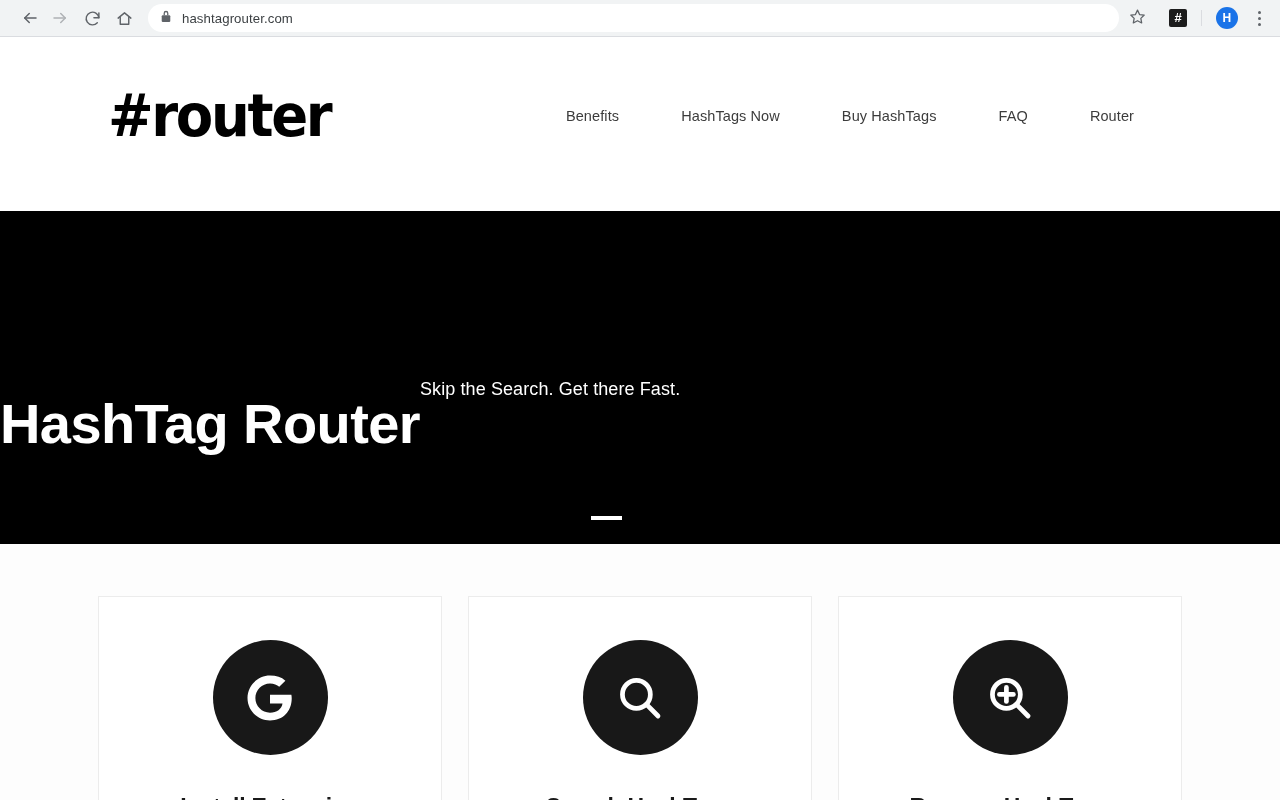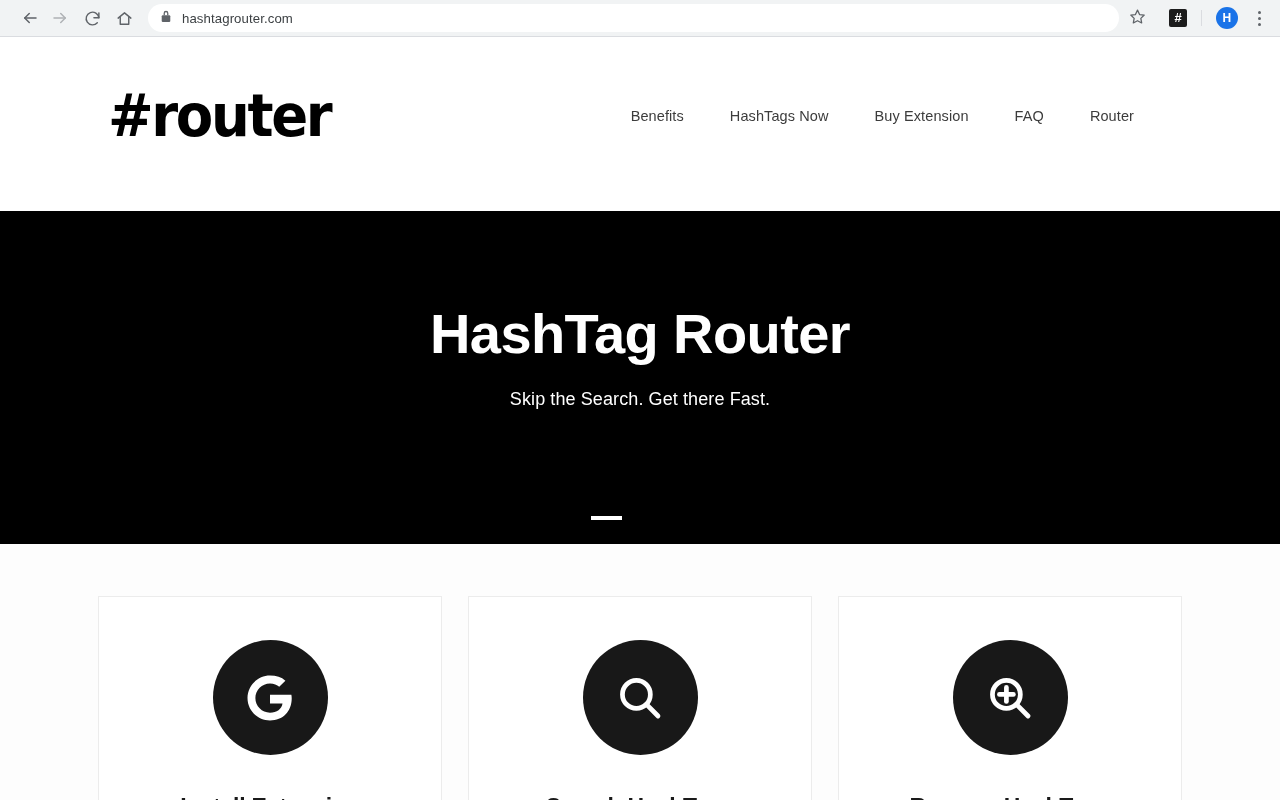--- a/index.html
+++ b/index.html
@@ -117,39 +117,39 @@
     font-family: "DejaVu Sans", sans-serif;
     font-weight: 700;
     font-size: 58px;
     line-height: 58px;
     color: #000000;
     letter-spacing: -2.5px;
     transform: scaleX(0.94);
     transform-origin: left center;
     white-space: nowrap;
   }
-  .site-nav { display: flex; align-items: center; gap: 0; margin-right: 38px; }
+  .site-nav { display: flex; align-items: center; gap: 16px; margin-right: 38px; }
   .nav-link {
     font-size: 14.5px;
     color: #3c3c3c;
     text-decoration: none;
     white-space: nowrap;
     padding: 6px 0;
     margin-left: 46px;
     letter-spacing: .1px;
   }
   .nav-link:first-child { margin-left: 0; }
 
   
   .hero {
     height: 333px;
     background: #000000;
     color: #ffffff;
     display: flex;
-    flex-direction: column;
+    flex-direction: row;
     align-items: center;
     position: relative;
   }
   .hero-title {
     font-size: 56px;
     font-weight: 700;
     line-height: 60px;
     letter-spacing: -0.6px;
     margin-top: 93px;
     white-space: nowrap;
@@ -286,21 +286,21 @@
   </div>
 </div>
 
 <div class="page">
 
   <div class="site-header">
     <div class="logo">#router</div>
     <div class="site-nav">
       <a class="nav-link" href="#">Benefits</a>
       <a class="nav-link" href="#">HashTags Now</a>
-      <a class="nav-link" href="#">Buy Extension</a>
+      <a class="nav-link" href="#">Buy HashTags</a>
       <a class="nav-link" href="#">FAQ</a>
       <a class="nav-link" href="#">Router</a>
     </div>
   </div>
 
   <div class="hero">
     <h1 class="hero-title">HashTag Router</h1>
     <p class="hero-subtitle">Skip the Search. Get there Fast.</p>
     <div class="hero-rule"></div>
   </div>

